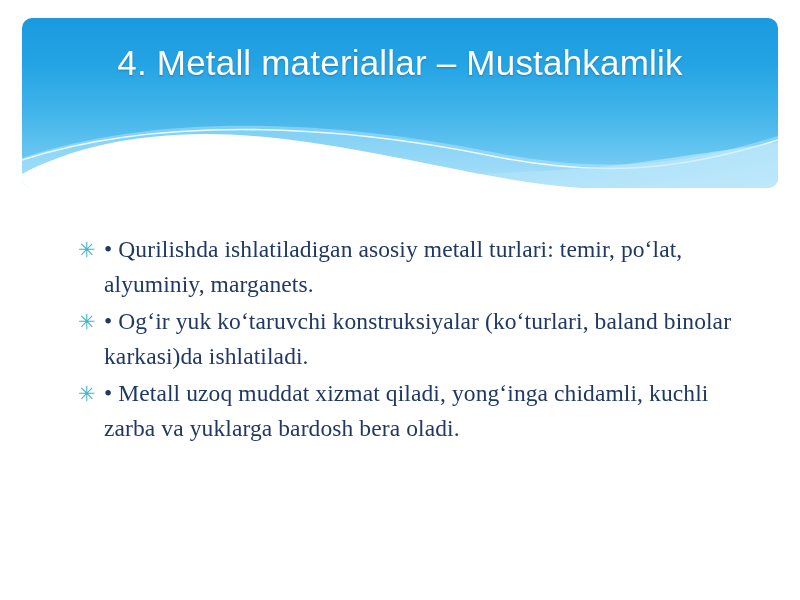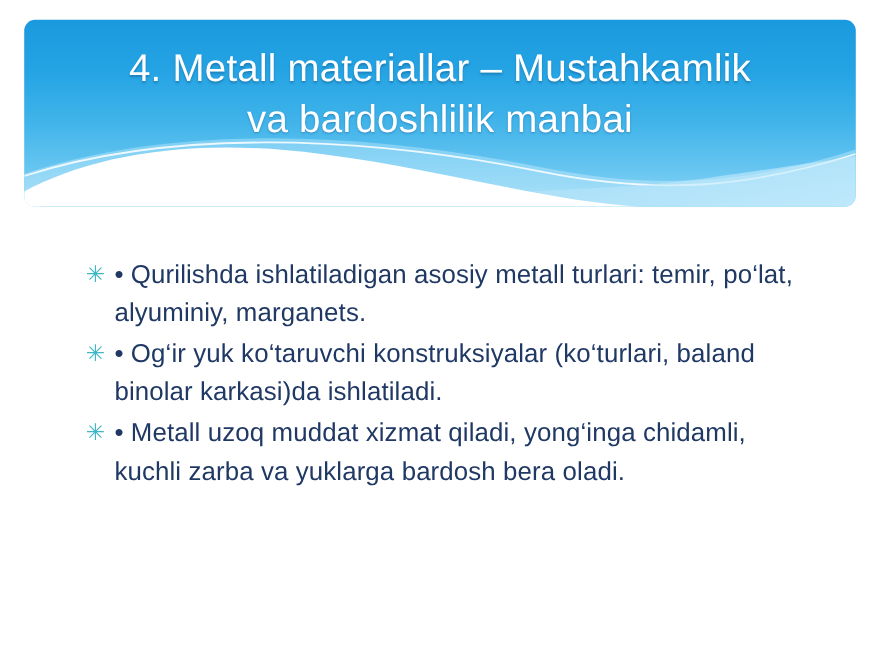--- a/index.html
+++ b/index.html
@@ -95,20 +95,21 @@
     user-select: none;
   }
 
   .bullet-text {
     flex: 1 1 auto;
     color: #1f3864;
     font-size: 23.5px;
     line-height: 35px;
     font-weight: 400;
     letter-spacing: 0.1px;
+    font-family: Liberation Serif, serif;
   }
 </style>
 </head>
 <body>
 
 <div class="slide">
 
   <div class="header-banner">
 
     <svg class="wave-svg" viewBox="0 0 756 92" preserveAspectRatio="none">
@@ -129,21 +130,20 @@
 
       <path d="M300,92 C420,74 520,80 620,66 C690,56 730,50 756,46 L756,92 Z" fill="url(#lightBand2)" opacity="0.6"></path>
 
       <path d="M0,92 L0,78 C60,46 150,28 270,44 C380,58 470,86 560,92 Z" fill="#ffffff"></path>
 
       <path d="M0,92 L0,80 C40,58 110,40 200,42 C120,56 50,72 14,92 Z" fill="#ffffff" opacity="0.9"></path>
     </svg>
 
     <div class="header-title">
       <span class="tline">4. Metall materiallar – Mustahkamlik</span>
-      <span class="tline">va bardoshlilik manbai</span>
     </div>
   </div>
 
   <div class="body-content">
 
     <div class="bullet-item">
       <span class="bullet-marker">✳</span>
       <span class="bullet-text">• Qurilishda ishlatiladigan asosiy metall turlari: temir, po‘lat, alyuminiy, marganets.</span>
     </div>
 

